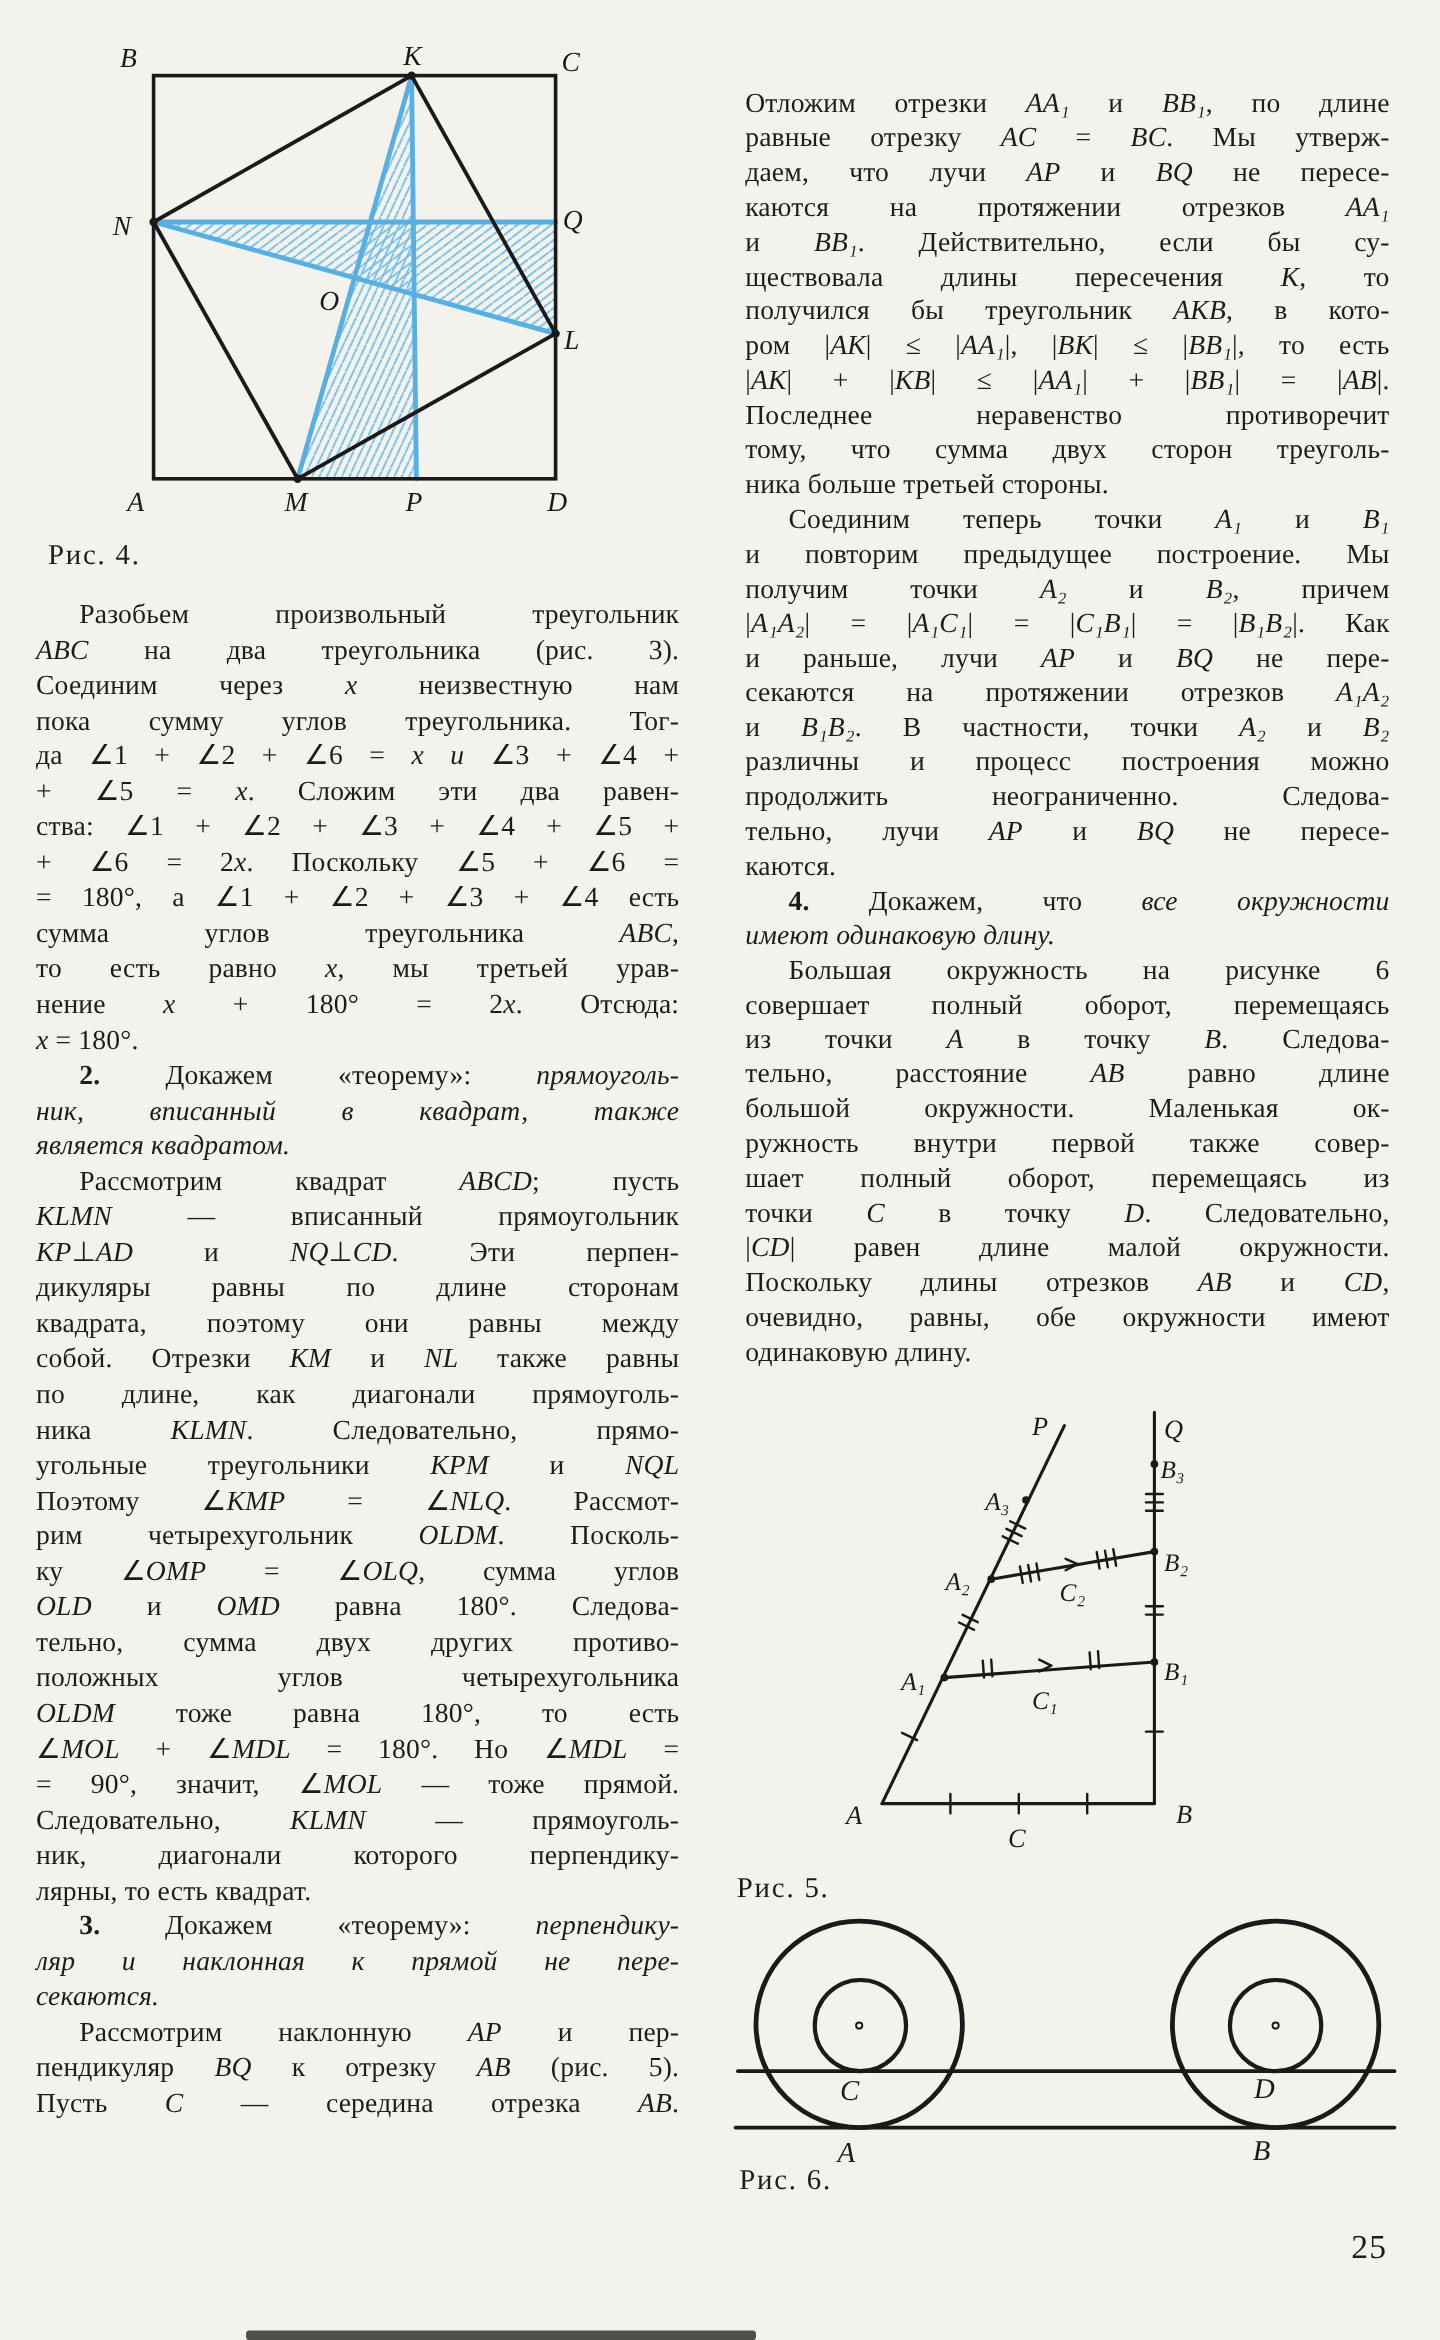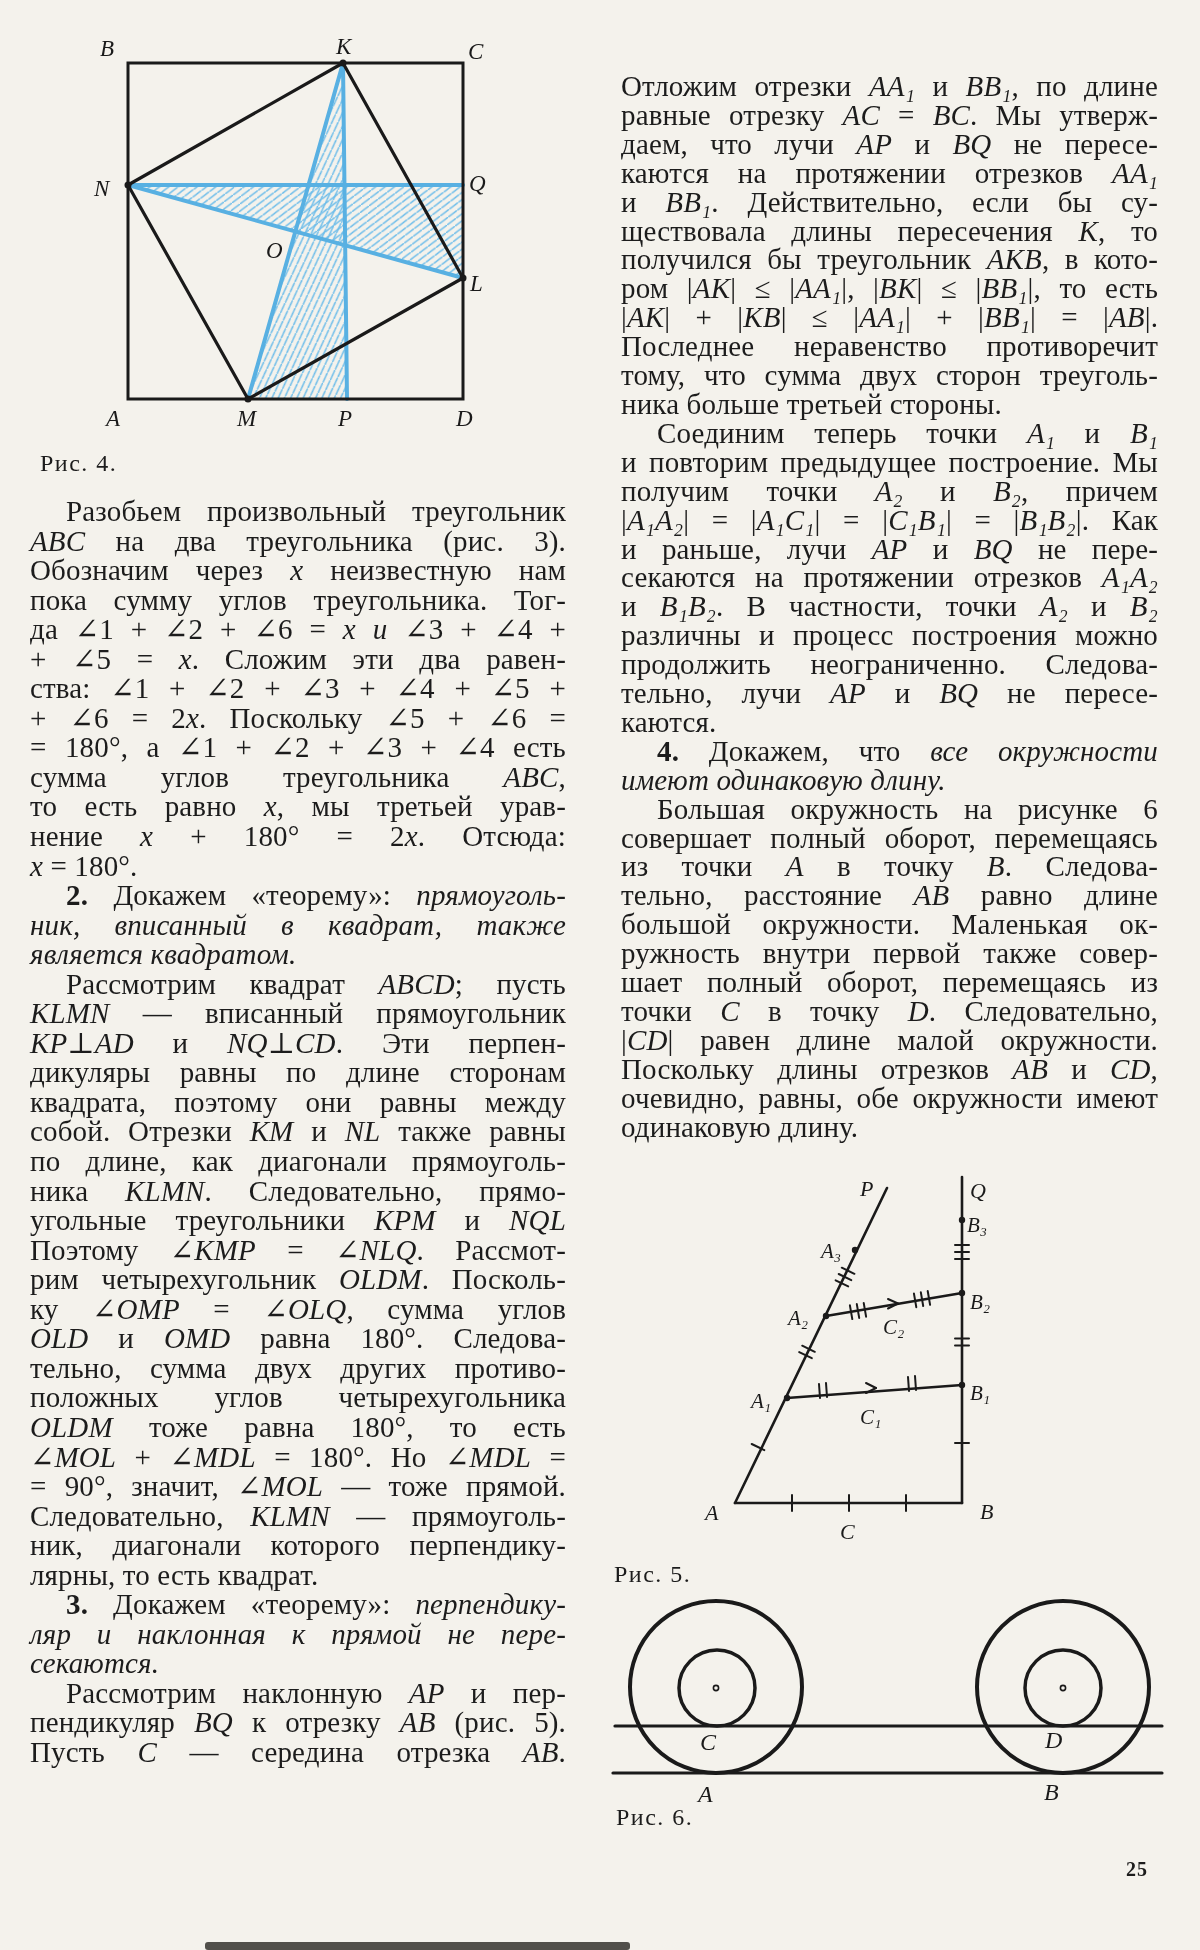--- a/index.html
+++ b/index.html
@@ -2,39 +2,39 @@
 <html><head>
 <meta charset="utf-8">
 <style>
   html,body{margin:0;padding:0;background:#d8d5cc;}
   .page{
     position:relative;width:1200px;height:1950px;background:#f4f2ec;
     overflow:hidden;
     font-family:"Liberation Serif","DejaVu Serif","DejaVu Sans",serif;
     color:#1c1c1c;
   }
-  .col{position:absolute;font-size:29px;}
+  .col{position:absolute;font-size:23px;font-family:Liberation Serif, serif;}
   .line{
     line-height:var(--lh);
     text-align:justify;
     text-align-last:justify;
     letter-spacing:.15px;
     white-space:normal;
   }
   .line.end{text-align-last:left;}
   .line.ind{text-indent:36px;}
   .i{font-style:italic;}
   .b{font-weight:700;}
   svg.fig{position:absolute;overflow:visible;}
   svg.fig text{
     font-family:"Liberation Serif","DejaVu Serif","DejaVu Sans",serif;
     font-style:italic;fill:#1a1a1a;
   }
   .caption{position:absolute;font-size:24px;letter-spacing:1.5px;}
-  .pageno{position:absolute;left:1126px;top:1858px;font-size:20px;font-weight:700;letter-spacing:1px;}
+  .pageno{position:absolute;left:1126px;top:1858px;font-size:28px;font-weight:400;letter-spacing:1px;}
   .scan-artifact{position:absolute;left:205px;top:1942px;width:425px;height:8px;background:#34332e;border-radius:3px;opacity:.85;}
 </style>
 </head>
 <body>
 
 <div class="page">
 
   <svg class="fig" style="left:80px;top:20px" width="420" height="420">
     <defs>
       <pattern id="h1" width="8" height="8" patternUnits="userSpaceOnUse" patternTransform="rotate(8)">
@@ -64,21 +64,21 @@
       <text x="26" y="406" font-size="23">A</text>
       <text x="157" y="406" font-size="23">M</text>
       <text x="258" y="406" font-size="23">P</text>
       <text x="376" y="406" font-size="23">D</text>
     </svg>
   <div class="caption" style="left:40px;top:450px">Рис. 4.</div>
 
   <div class="col" style="left:30px;top:497px;width:536px;--lh:29.55px">
       <div class="line ind"><span>Разобьем произвольный треугольник</span></div>
       <div class="line "><span class="i">ABC</span><span> на два треугольника (рис. 3).</span></div>
-      <div class="line "><span>Обозначим через </span><span class="i">x</span><span> неизвестную нам</span></div>
+      <div class="line "><span>Соединим через </span><span class="i">x</span><span> неизвестную нам</span></div>
       <div class="line "><span>пока сумму углов треугольника. Тог-</span></div>
       <div class="line "><span>да ∠1 + ∠2 + ∠6 = </span><span class="i">x и</span><span> ∠3 + ∠4 +</span></div>
       <div class="line "><span>+ ∠5 = </span><span class="i">x</span><span>. Сложим эти два равен-</span></div>
       <div class="line "><span>ства: ∠1 + ∠2 + ∠3 + ∠4 + ∠5 +</span></div>
       <div class="line "><span>+ ∠6 = 2</span><span class="i">x</span><span>. Поскольку ∠5 + ∠6 =</span></div>
       <div class="line "><span>= 180°, а ∠1 + ∠2 + ∠3 + ∠4 есть</span></div>
       <div class="line "><span>сумма углов треугольника </span><span class="i">ABC</span><span>,</span></div>
       <div class="line "><span>то есть равно </span><span class="i">x</span><span>, мы третьей урав-</span></div>
       <div class="line "><span>нение </span><span class="i">x</span><span> + 180° = 2</span><span class="i">x</span><span>. Отсюда:</span></div>
       <div class="line end"><span class="i">x</span><span> = 180°.</span></div>

